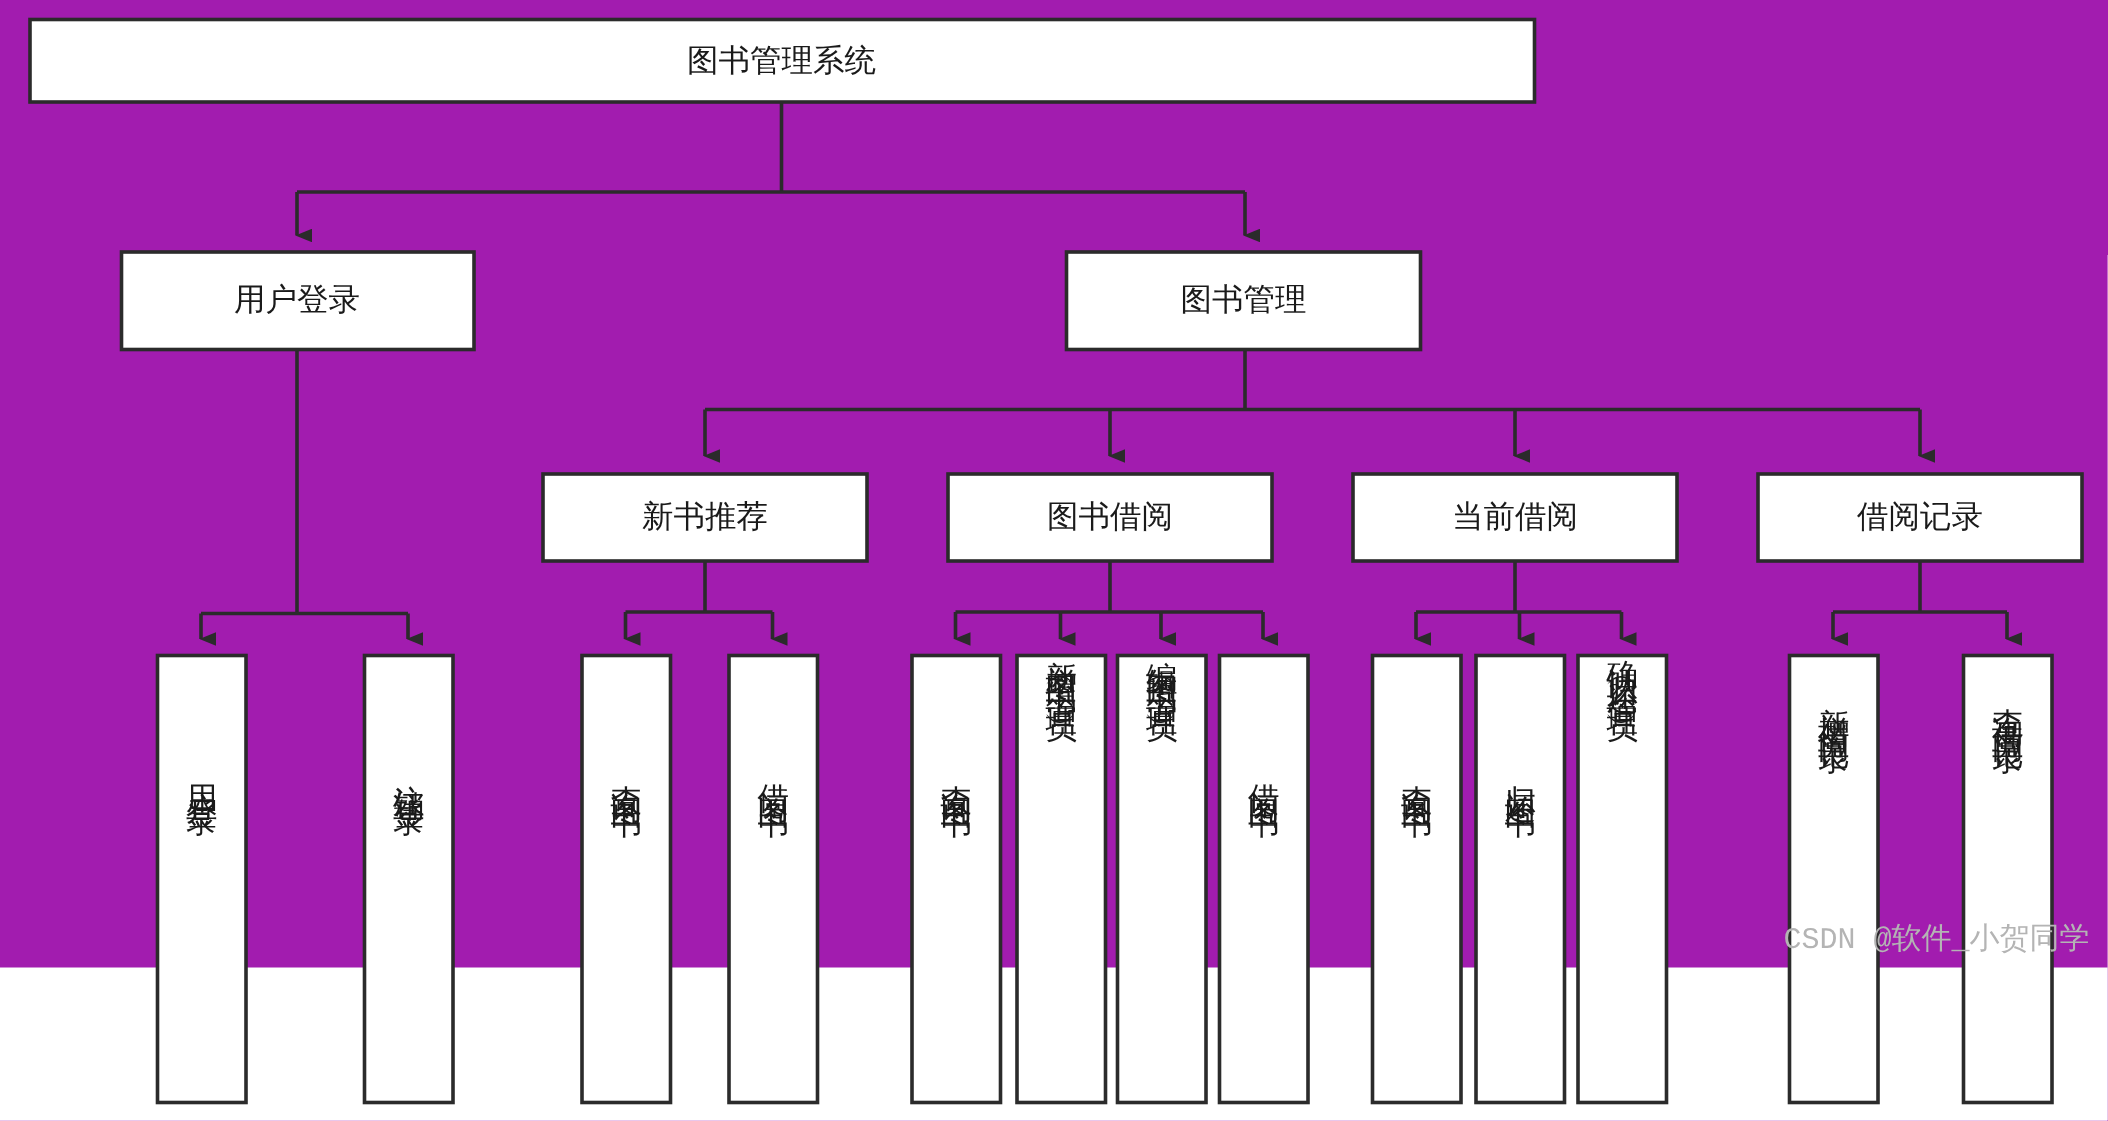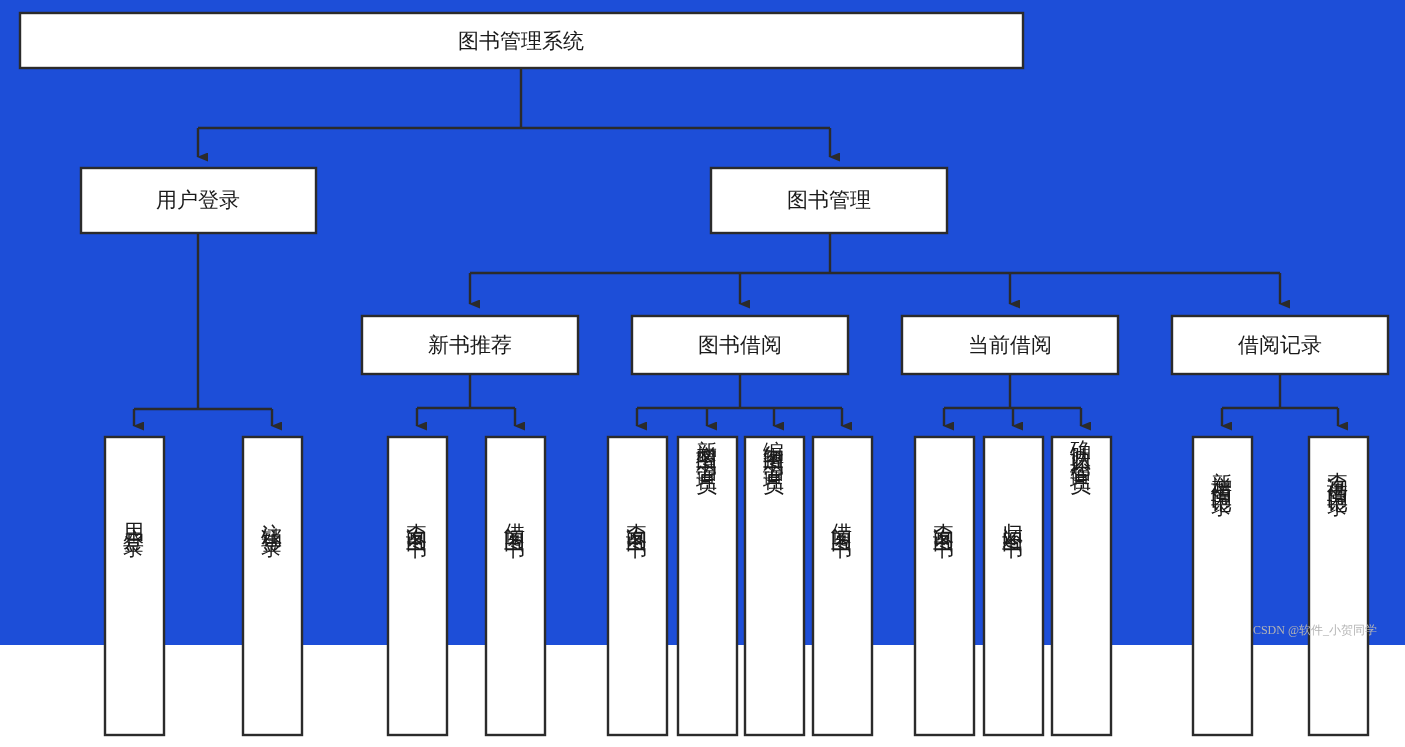--- a/index.html
+++ b/index.html
@@ -10,21 +10,21 @@
   body {
     width: 1405px;
     height: 747px;
     font-family: "Liberation Sans", "DejaVu Sans", sans-serif;
     overflow: hidden;
   }
   #diagram-root {
     position: relative;
     width: 1405px;
     height: 645px;
-    background: #1d4ed8;
+    background: #a21caf;
   }
   svg#flowchart {
     position: absolute;
     top: 0;
     left: 0;
     width: 1405px;
     height: 747px;
   }
   .node-box {
     fill: #ffffff;
@@ -47,24 +47,24 @@
     font-family: "Liberation Sans", "DejaVu Sans", sans-serif;
     font-size: 21px;
     fill: #1a1a1a;
     writing-mode: vertical-rl;
     text-orientation: upright;
     letter-spacing: 5px;
     text-anchor: middle;
   }
   .watermark {
     position: absolute;
-    right: 28px;
+    right: 12px;
     bottom: 6px;
-    font-family: Liberation Serif, serif;
-    font-size: 12px;
+    font-family: Liberation Mono, monospace;
+    font-size: 20px;
     color: #b4b4b4;
     white-space: nowrap;
     pointer-events: none;
   }
 </style>
 </head>
 <body>
 
 <div id="diagram-root">
 

